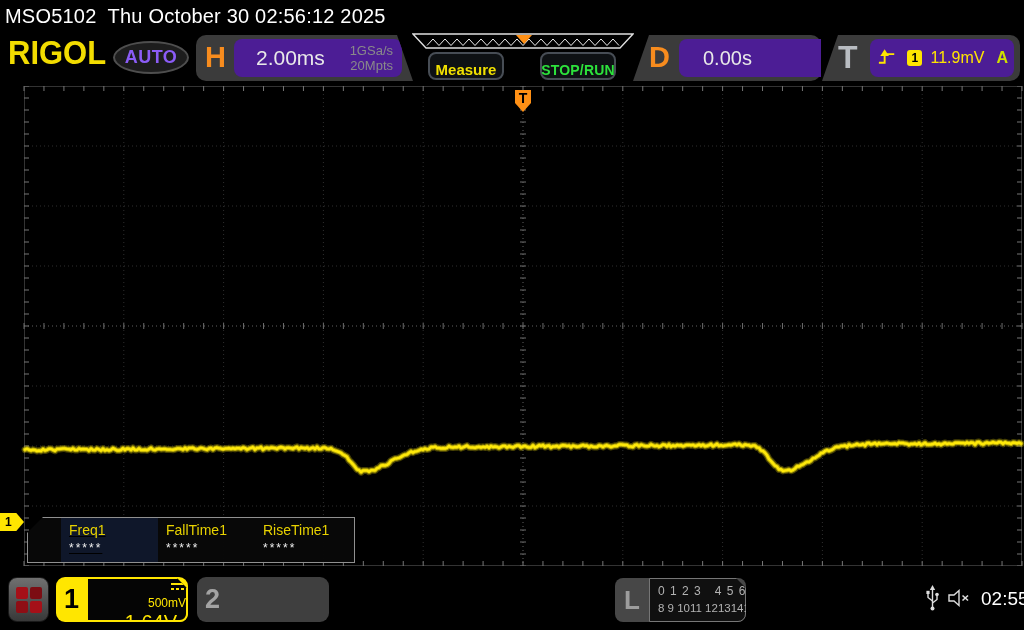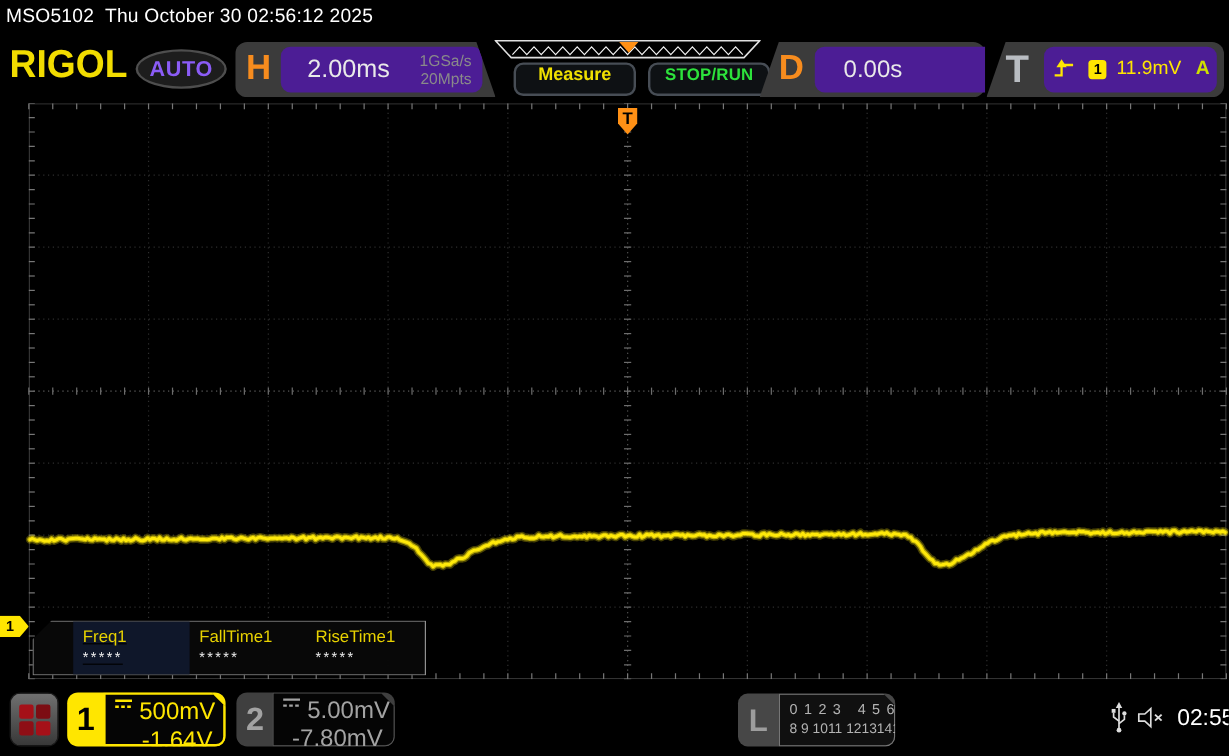--- a/index.html
+++ b/index.html
@@ -5,21 +5,21 @@
   * { margin:0; padding:0; box-sizing:border-box; }
   html,body { background:#000; }
   #screen {
     position:relative; width:1024px; height:630px; background:#000;
     font-family:"Liberation Sans", sans-serif; overflow:hidden;
   }
   .abs { position:absolute; }
 
   
   #title-bar { left:0; top:0; width:1024px; height:28px; color:#fff; }
-  #title-text { left:5px; top:5px; font-size:16px; letter-spacing:0.2px; white-space:pre; }
+  #title-text { left:5px; top:5px; font-size:20px; letter-spacing:0.2px; white-space:pre; }
 
   
   #brand {
     left:8px; top:36px; font-size:31px; font-weight:900; color:#f2dc00;
     letter-spacing:0px; transform:scaleY(1.05);
   }
   #auto-badge {
     left:113px; top:41px; width:76px; height:33px; border-radius:50%;
     background:#1d1d1d; border:2px solid #4e4e4e;
     display:flex; align-items:center; justify-content:center;
@@ -34,23 +34,23 @@
              clip-path:polygon(0 0, calc(100% - 16px) 0, 100% 100%, 0 100%); }
   #h-letter { left:9px; color:#f78c1e; }
   #h-inner { left:38px; top:4px; width:168px; height:38px; }
   #h-timebase { position:absolute; left:22px; top:7px; font-size:21px; color:#e9e9e9; }
   #h-rates { position:absolute; right:9px; top:4px; text-align:right; color:#8a8a8a;
              font-size:13px; line-height:15px; }
 
   #overview-strip { left:412px; top:32px; width:222px; height:18px; }
 
   .hdr-btn {
-    top:52px; width:102px; height:28px; background:#0e1114;
+    top:52px; width:76px; height:28px; background:#0e1114;
     border:2px solid #474d55; border-radius:8px; box-shadow:0 0 0 2px #000;
-    display:flex; align-items:flex-start; justify-content:center; cursor:pointer;
+    display:flex; align-items:flex-end; justify-content:center; cursor:pointer;
   }
   #measure-btn { left:428px; }
   #measure-btn span { color:#f0e000; font-weight:bold; font-size:15px; }
   #run-btn { left:540px; }
   #run-btn span { color:#2de23c; font-weight:bold; font-size:14px; letter-spacing:0.2px; }
 
   #d-group { left:633px; width:188px; border-radius:0 10px 10px 0;
              clip-path:polygon(16px 0, 100% 0, 100% 100%, 0 100%); }
   #d-letter { left:16px; color:#f78c1e; }
   #d-inner { left:46px; top:4px; width:154px; height:38px; }
@@ -107,22 +107,22 @@
   #ch2-badge { left:197px; background:#3f3f3f; }
   .ch-num { position:absolute; left:0; top:0; width:31px; height:45px; display:flex;
             align-items:center; justify-content:center; font-size:27px; font-weight:bold; }
   #ch1-badge .ch-num { color:#000; }
   #ch2-badge .ch-num { color:#a3a3a3; }
   .ch-content { position:absolute; left:30px; top:0; right:0; bottom:0;
     background:#050505; border-radius:0 8px 8px 0;
     clip-path:polygon(0 0, calc(100% - 12px) 0, 100% 12px, 100% 100%, 0 100%); }
   #ch1-badge .ch-content { border:2px solid #ffe600; }
   #ch2-badge .ch-content { border:1px solid #555; }
-  .ch-line1 { display:flex; align-items:flex-start; gap:5px; padding:3px 0 0 7px;
-              font-size:20px; }
+  .ch-line1 { display:flex; align-items:flex-end; gap:5px; padding:3px 0 0 7px;
+              font-size:12px;flex-direction:column; }
   .ch-line2 { text-align:right; padding-right:9px; font-size:20px; margin-top:1px; }
   #ch1-badge .ch-line1, #ch1-badge .ch-line2 { color:#ffe600; }
   #ch2-badge .ch-line1, #ch2-badge .ch-line2 { color:#a3a3a3; }
 
   #logic-badge { left:615px; top:578px; width:131px; height:44px; border-radius:8px;
     background:#474747; cursor:pointer; }
   #logic-letter { position:absolute; left:0; top:0; width:34px; height:44px;
     display:flex; align-items:center; justify-content:center;
     color:#9d9d9d; font-size:26px; font-weight:bold; }
   #logic-content { position:absolute; left:34px; top:0; right:0; bottom:0;
@@ -544,32 +544,20 @@
           <line x1="11" y1="7" x2="14" y2="7" stroke="#ffe600" stroke-width="2"></line>
         </svg>
         <span>500mV</span>
       </div>
       <div class="ch-line2">-1.64V</div>
     </div>
   </div>
 
   <div id="ch2-badge" class="abs ch-badge">
     <div class="ch-num">2</div>
-    <div class="ch-content">
-      <div class="ch-line1">
-        <svg width="16" height="9" viewBox="0 0 16 9">
-          <line x1="1" y1="2" x2="15" y2="2" stroke="#a3a3a3" stroke-width="2"></line>
-          <line x1="1" y1="7" x2="4" y2="7" stroke="#a3a3a3" stroke-width="2"></line>
-          <line x1="6" y1="7" x2="9" y2="7" stroke="#a3a3a3" stroke-width="2"></line>
-          <line x1="11" y1="7" x2="14" y2="7" stroke="#a3a3a3" stroke-width="2"></line>
-        </svg>
-        <span>5.00mV</span>
-      </div>
-      <div class="ch-line2">-7.80mV</div>
-    </div>
   </div>
 
   <div id="logic-badge" class="abs">
     <div id="logic-letter">L</div>
     <div id="logic-content">
       <div class="logic-row">0 1 2 3   4 5 6 7</div>
       <div class="logic-row r2">8 9 1011 12131415</div>
     </div>
   </div>
 

